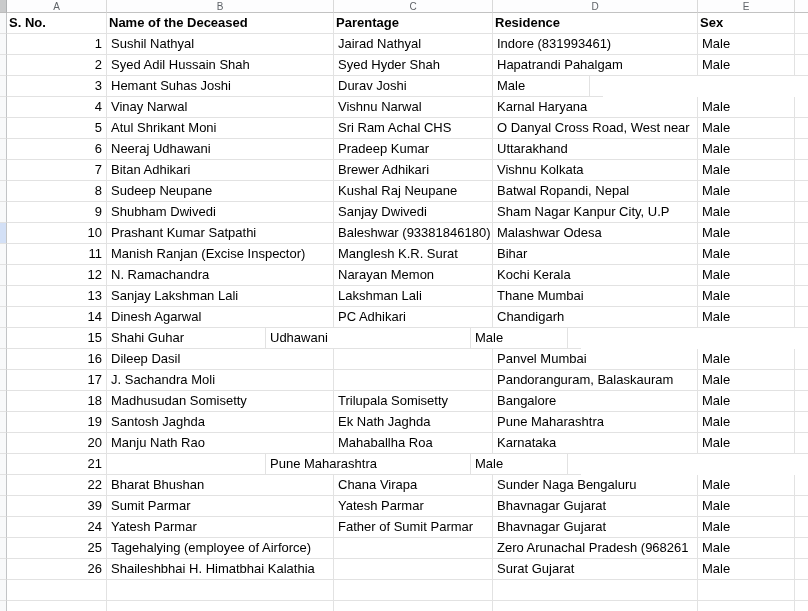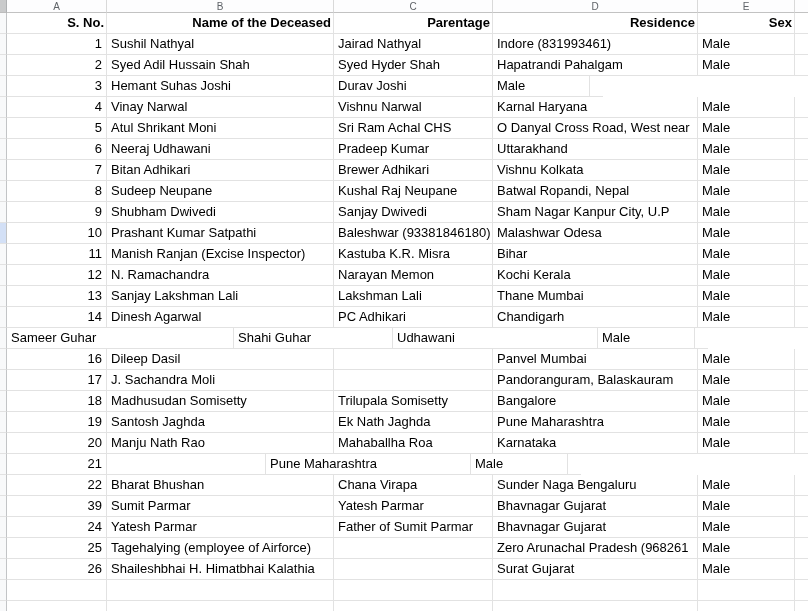--- a/index.html
+++ b/index.html
@@ -34,21 +34,21 @@
   }
   .gutter.selected { background: #d3e0f6; }
   .cell {
     height: 21px; background: #fff;
     border-right: 1px solid #e2e2e2; border-bottom: 1px solid #e2e2e2;
     font-size: 13px; color: #000; line-height: 20px;
     white-space: nowrap; overflow: hidden;
     padding-left: 4px;
   }
   .cell.align-r { text-align: right; padding-right: 4px; padding-left: 0; }
-  .cell.hdr { font-weight: bold; text-align: right; padding: 0 2px; }
+  .cell.hdr { font-weight: bold; text-align: left; padding: 0 2px; }
   .cell.c-f { border-right: none; }
   
   .c-a { width: 100px; }
   .c-b { width: 227px; }
   .c-c { width: 159px; }
   .c-d { width: 205px; }
   .c-e { width: 97px; }
   .c-f { width: 13px; }
 </style>
 </head>
@@ -162,21 +162,21 @@
         <div class="cell c-b">Prashant Kumar Satpathi</div>
         <div class="cell c-c">Baleshwar (93381846180)</div>
         <div class="cell c-d">Malashwar Odesa</div>
         <div class="cell c-e">Male</div>
         <div class="cell c-f"></div>
       </div>
       <div class="grid-row">
         <div class="gutter"></div>
         <div class="cell c-a align-r">11</div>
         <div class="cell c-b">Manish Ranjan (Excise Inspector)</div>
-        <div class="cell c-c">Kastuba K.R. Misra</div>
+        <div class="cell c-c">Manglesh K.R. Surat</div>
         <div class="cell c-d">Bihar</div>
         <div class="cell c-e">Male</div>
         <div class="cell c-f"></div>
       </div>
       <div class="grid-row">
         <div class="gutter"></div>
         <div class="cell c-a align-r">12</div>
         <div class="cell c-b">N. Ramachandra</div>
         <div class="cell c-c">Narayan Memon</div>
         <div class="cell c-d">Kochi Kerala</div>
@@ -196,21 +196,21 @@
         <div class="gutter"></div>
         <div class="cell c-a align-r">14</div>
         <div class="cell c-b">Dinesh Agarwal</div>
         <div class="cell c-c">PC Adhikari</div>
         <div class="cell c-d">Chandigarh</div>
         <div class="cell c-e">Male</div>
         <div class="cell c-f"></div>
       </div>
       <div class="grid-row">
         <div class="gutter"></div>
-        <div class="cell c-b">Sameer Guhar</div>
+        <div class="cell c-a align-r">15</div>
         <div class="cell c-c">Shahi Guhar</div>
         <div class="cell c-d">Udhawani</div>
         <div class="cell c-e">Male</div>
         <div class="cell c-f"></div>
       </div>
       <div class="grid-row">
         <div class="gutter"></div>
         <div class="cell c-a align-r">16</div>
         <div class="cell c-b">Dileep Dasil</div>
         <div class="cell c-c"></div>

